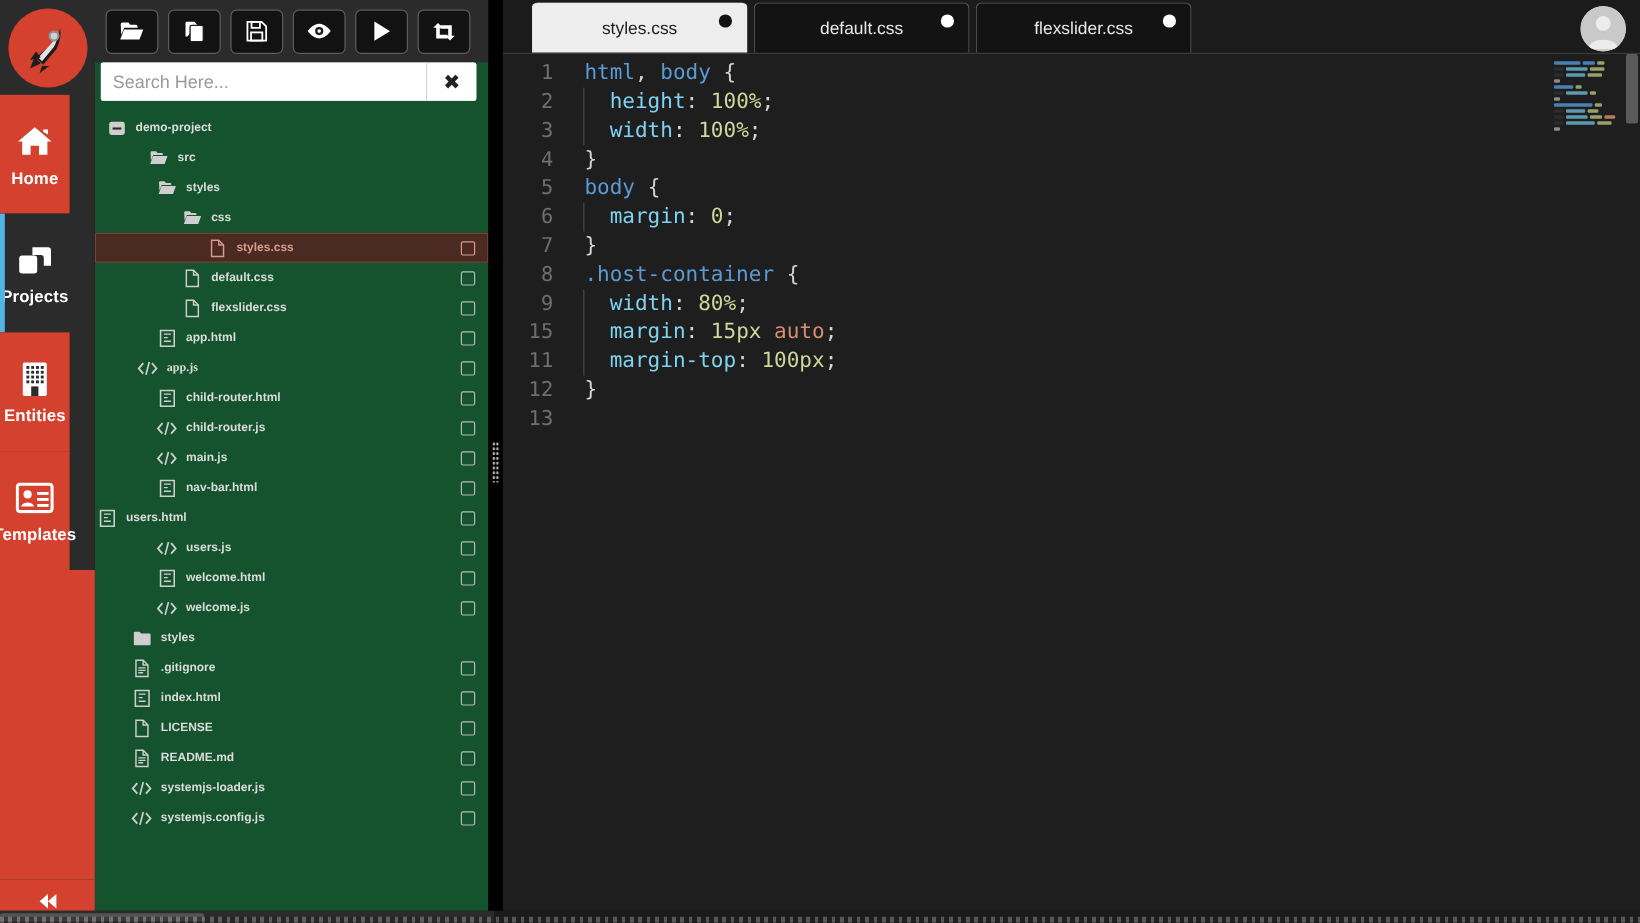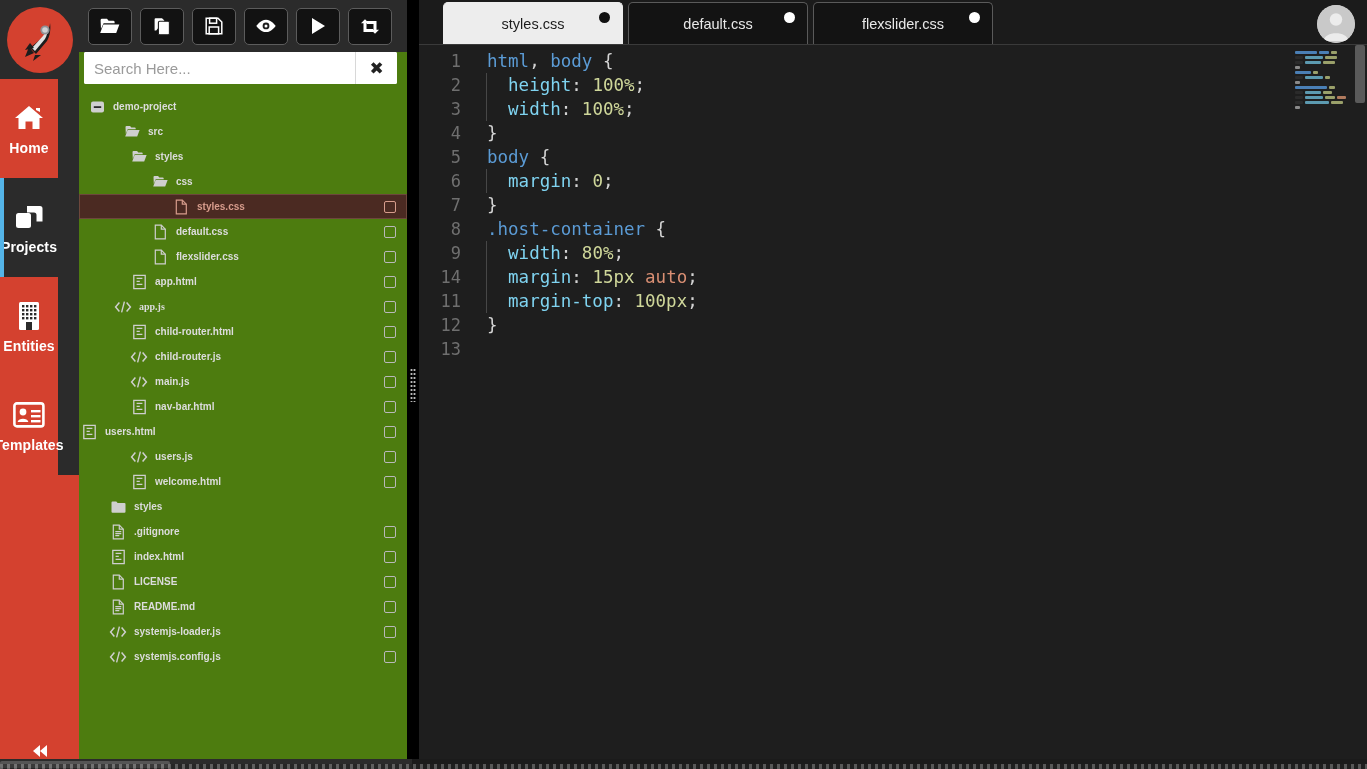--- a/index.html
+++ b/index.html
@@ -48,21 +48,21 @@
   .rail-spacer { flex: 1 1 auto; background: #d4412f; }
   .rail-collapse {
     height: 36px; width: 79px; background: #d4412f;
     display: flex; align-items: center; justify-content: center;
     cursor: pointer; color: #fff;
   }
 
   
   .filepanel {
     width: 328px; flex: 0 0 328px; height: 769px;
-    background: #4d7c0f; display: flex; flex-direction: column;
+    background: #14532d; display: flex; flex-direction: column;
     position: relative; z-index: 4;
   }
   .toolbar {
     height: 52px; display: flex; align-items: center;
     gap: 8px; padding: 0 6px 0 9px; background: #2b2b2b;
   }
   .tb-btn {
     width: 44px; height: 37px; border: 1px solid #5c5c5c;
     border-radius: 5px; background: #121212; cursor: pointer;
     display: flex; align-items: center; justify-content: center;
@@ -537,20 +537,31 @@
         <div class="trow" style="padding-left: 50px;">
           <span class="tw-icon">
             <svg width="15" height="16" viewBox="0 0 15 16">
               <path d="M1.8 1.4 h11.4 v13.2 h-11.4 Z" fill="none" stroke="currentColor" stroke-width="1.3"></path>
               <path d="M4.6 4.4 h5.8 M4.6 7.4 h3.2 M4.6 10.4 h5.8" fill="none" stroke="currentColor" stroke-width="1.1"></path>
             </svg>
           </span>
           <span class="tw-label">welcome.html</span>
           <span class="tw-check"></span>
         </div>
+        <div class="trow" style="padding-left: 50px;">
+          <span class="tw-icon">
+            <svg width="18" height="16" viewBox="0 0 18 16">
+              <path d="M5.4 3.6 L1.6 8 L5.4 12.4" fill="none" stroke="currentColor" stroke-width="1.5"></path>
+              <path d="M12.6 3.6 L16.4 8 L12.6 12.4" fill="none" stroke="currentColor" stroke-width="1.5"></path>
+              <path d="M10.4 2.6 L7.6 13.4" fill="none" stroke="currentColor" stroke-width="1.4"></path>
+            </svg>
+          </span>
+          <span class="tw-label">welcome.js</span>
+          <span class="tw-check"></span>
+        </div>
         <div class="trow" style="padding-left: 29px;">
           <span class="tw-icon">
             <svg width="15" height="16" viewBox="0 0 15 16">
               <path d="M0.5 3.4 a1 1 0 0 1 1 -1 h3.8 l1.3 1.5 h6.9 a1 1 0 0 1 1 1 v7.8 a1 1 0 0 1 -1 1 h-12 a1 1 0 0 1 -1 -1 Z" fill="currentColor"></path>
             </svg>
           </span>
           <span class="tw-label">styles</span>
         </div>
         <div class="trow" style="padding-left: 29px;">
           <span class="tw-icon">
@@ -653,21 +664,21 @@
         <div class="gutter" id="gutter">
             <div>1</div>
             <div>2</div>
             <div>3</div>
             <div>4</div>
             <div>5</div>
             <div>6</div>
             <div>7</div>
             <div>8</div>
             <div>9</div>
-            <div>14</div>
+            <div>15</div>
             <div>11</div>
             <div>12</div>
             <div>13</div>
           </div>
         <div class="codelines" id="codelines"><div class="ln"><span class="tok-sel">html</span><span class="tok-punc">,</span><span class="tok-punc"> </span><span class="tok-sel">body</span><span class="tok-punc"> {</span></div><div class="ln"><span class="tok-punc">  </span><span class="tok-prop">height</span><span class="tok-punc">: </span><span class="tok-val">100%</span><span class="tok-punc">;</span></div><div class="ln"><span class="tok-punc">  </span><span class="tok-prop">width</span><span class="tok-punc">: </span><span class="tok-val">100%</span><span class="tok-punc">;</span></div><div class="ln"><span class="tok-punc">}</span></div><div class="ln"><span class="tok-sel">body</span><span class="tok-punc"> {</span></div><div class="ln"><span class="tok-punc">  </span><span class="tok-prop">margin</span><span class="tok-punc">: </span><span class="tok-val">0</span><span class="tok-punc">;</span></div><div class="ln"><span class="tok-punc">}</span></div><div class="ln"><span class="tok-sel">.host-container</span><span class="tok-punc"> {</span></div><div class="ln"><span class="tok-punc">  </span><span class="tok-prop">width</span><span class="tok-punc">: </span><span class="tok-val">80%</span><span class="tok-punc">;</span></div><div class="ln"><span class="tok-punc">  </span><span class="tok-prop">margin</span><span class="tok-punc">: </span><span class="tok-val">15px</span><span class="tok-punc"> </span><span class="tok-kw">auto</span><span class="tok-punc">;</span></div><div class="ln"><span class="tok-punc">  </span><span class="tok-prop">margin-top</span><span class="tok-punc">: </span><span class="tok-val">100px</span><span class="tok-punc">;</span></div><div class="ln"><span class="tok-punc">}</span></div><div class="ln">&nbsp;</div><div class="indent-guide" style="top: 28px; height: 48px;"></div><div class="indent-guide" style="top: 124px; height: 24px;"></div><div class="indent-guide" style="top: 196px; height: 72px;"></div></div>
       </div>
       <div class="minimap" id="minimap">
           <div class="mm-line">
             <div class="mm-seg" style="width: 22px; background: rgb(74, 127, 181);"></div>
             <div class="mm-seg" style="width: 10px; background: rgb(74, 127, 181);"></div>

